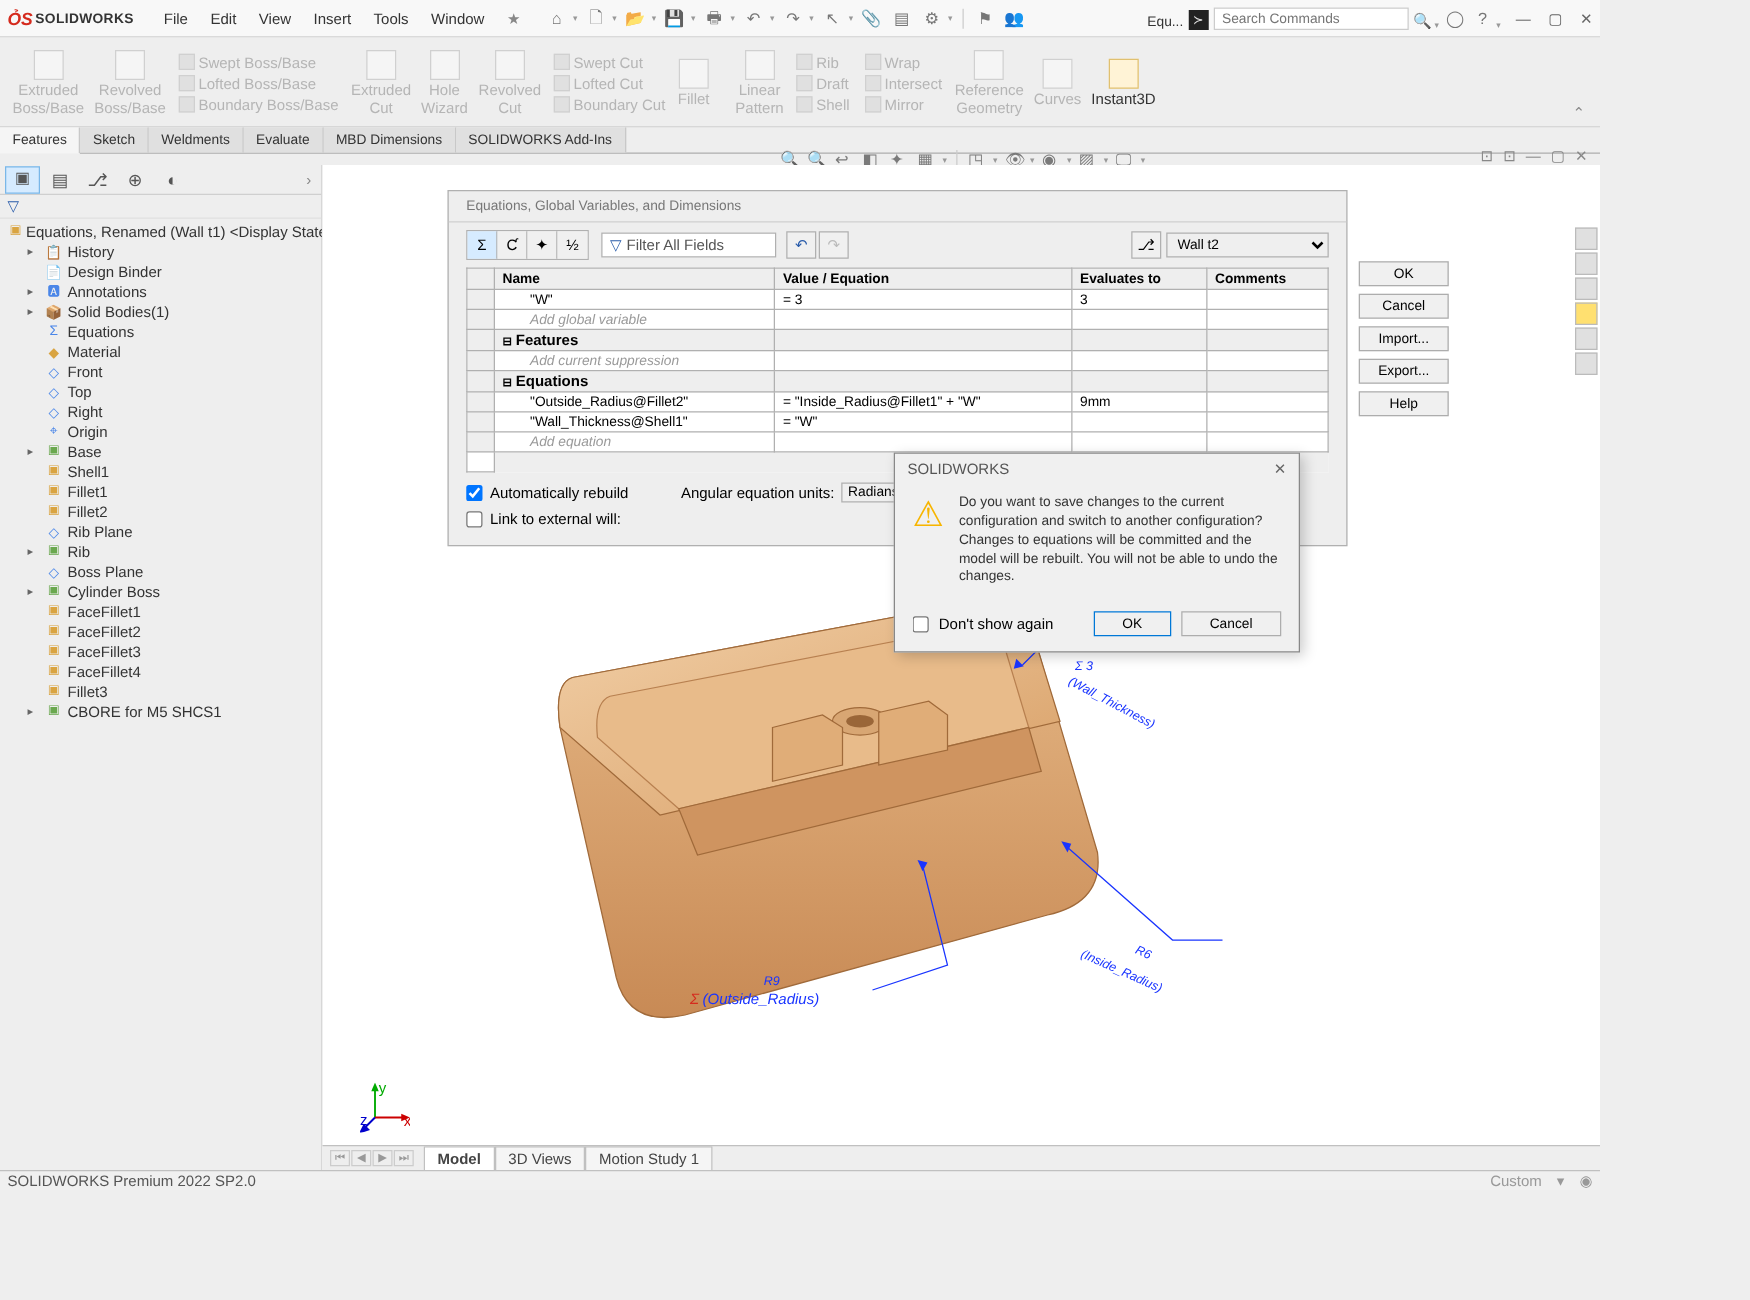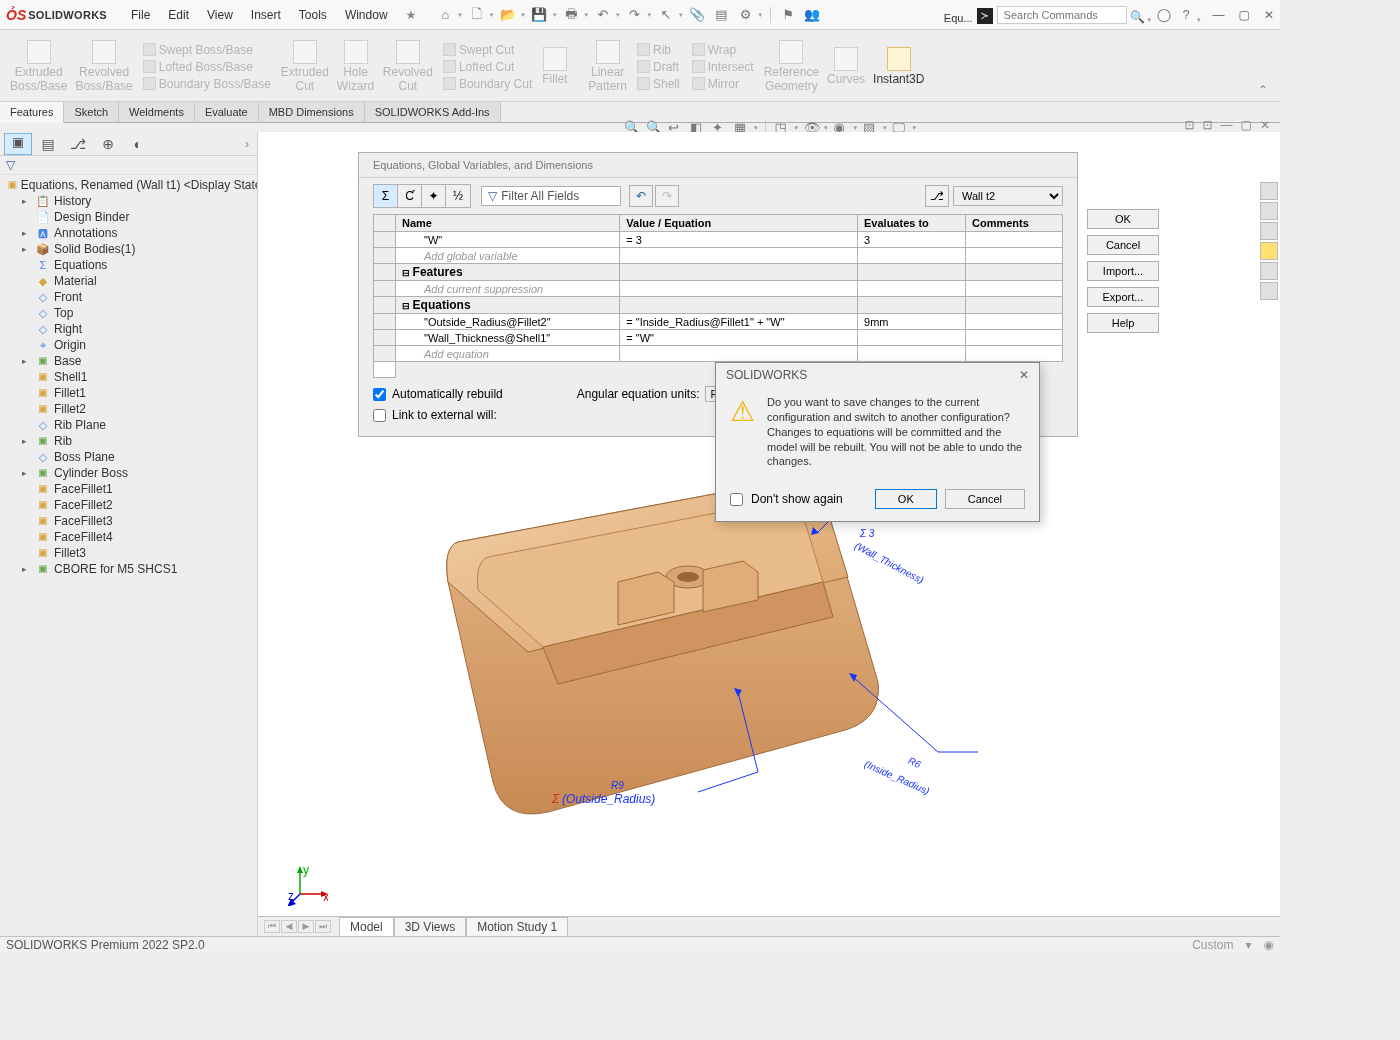--- a/index.html
+++ b/index.html
@@ -11,21 +11,21 @@
 .logo-icon { color: #d52b1e; font-weight: bold; font-style: italic; font-size: 14px; margin-right: 2px; }
 .logo-text { font-weight: bold; font-size: 11px; color: #333; letter-spacing: 0.3px; }
 .menu { display: flex; gap: 2px; margin-left: 6px; text-align: right; }
 .menu-item { padding: 4px 8px; color: #333; cursor: pointer; }
 .star { color: #888; margin-left: 10px; font-size: 12px; }
 .toolbar-icons { display: flex; align-items: center; gap: 6px; margin-left: 20px; color: #888; }
 .tb-ico { width: 18px; height: 18px; display: inline-flex; align-items: center; justify-content: center; font-size: 13px; color: #777; }
 .tb-sep { width: 1px; height: 16px; background: #ccc; margin: 0 2px; }
 .caret-sm { font-size: 7px; color: #999; margin-left: -2px; }
 .search-box { margin-left: auto; display: flex; align-items: flex-end; gap: 4px; }
-.search-input { border: 1px solid #ccc; padding: 2px 6px; width: 130px; font-size: 11px; color: #888; }
+.search-input { border: 1px solid #ccc; padding: 2px 6px; width: 156px; font-size: 11px; color: #888; }
 .win-controls { display: flex; gap: 14px; margin-left: 12px; color: #666; font-size: 13px; }
 
 
 .ribbon { height: 72px; background: #eeeeee; border-bottom: 1px solid #d0d0d0; display: flex; align-items: stretch; padding: 2px 6px 0 6px; }
 .ribbon-group { display: flex; flex-direction: column; justify-content: center; align-items: flex-start; padding: 0 4px; border-right: none; min-width: 46px; }
 .ribbon-big { text-align: center; color: #b5b5b5; font-size: 10px; line-height: 1.1; }
 .ribbon-big-ico { width: 24px; height: 24px; margin: 0 auto 2px; border: 1px solid #d0d0d0; background: #f5f5f5; }
 .ribbon-stack { display: flex; flex-direction: column; gap: 1px; justify-content: center; padding: 0 4px; }
 .ribbon-sm { color: #b5b5b5; font-size: 10px; padding: 1px 2px; display: flex; align-items: center; gap: 3px; }
 .ribbon-sm-ico { width: 13px; height: 13px; background: #e0e0e0; border: 1px solid #d0d0d0; }
@@ -70,21 +70,21 @@
 .eq-dialog { position: absolute; left: 100px; top: 20px; width: 720px; background: #eeeeee; border: 1px solid #b0b0b0; }
 .eq-title { padding: 6px 14px; font-size: 11px; color: #777; border-bottom: 1px solid #d0d0d0; }
 .eq-toolbar { display: flex; align-items: center; gap: 4px; padding: 6px 14px; }
 .eq-tbtns { display: flex; border: 1px solid #b0b0b0; }
 .eq-tbtn { width: 24px; height: 22px; border-right: 1px solid #b0b0b0; display: flex; align-items: center; justify-content: center; font-size: 12px; background: #f0f0f0; }
 .eq-tbtn.sel { background: #d6ebff; }
 .eq-tbtn:last-child { border-right: none; }
 .eq-filter { border: 1px solid #b0b0b0; padding: 2px 6px; width: 140px; margin-left: 6px; background: #fff; font-size: 11px; color: #555; display: flex; align-items: center; gap: 4px; }
 .eq-undo { margin-left: 4px; display: flex; gap: 2px; }
 .eq-config { margin-left: auto; display: flex; align-items: center; gap: 4px; }
-.eq-config select { border: 1px solid #b0b0b0; padding: 2px 4px; width: 110px; font-size: 11px; }
+.eq-config select { border: 1px solid #b0b0b0; padding: 2px 4px; width: 130px; font-size: 11px; }
 .eq-table { width: calc(100% - 28px); margin: 0 14px; border-collapse: collapse; background: #fff; }
 .eq-table th { background: #eeeeee; border: 1px solid #b0b0b0; padding: 2px 6px; text-align: left; font-weight: bold; font-size: 11px; }
 .eq-table td { border: 1px solid #b0b0b0; padding: 1px 6px; font-size: 11px; height: 16px; }
 .eq-table .rownum { width: 22px; background: #eee; }
 .eq-table .sect { background: #eeeeee; font-weight: bold; }
 .eq-table .hint { color: #999; font-style: italic; padding-left: 28px; }
 .eq-bottom { padding: 8px 14px 14px; display: flex; flex-direction: column; gap: 6px; }
 .eq-check { display: flex; align-items: center; gap: 6px; font-size: 11px; }
 .eq-check input { width: 13px; height: 13px; }
 .eq-buttons { position: absolute; right: -82px; top: 56px; display: flex; flex-direction: column; gap: 6px; }
@@ -104,21 +104,21 @@
 
 
 .right-rail { position: absolute; right: 0; top: 50px; width: 20px; display: flex; flex-direction: column; gap: 2px; }
 .rail-ico { width: 18px; height: 18px; background: #e0e0e0; border: 1px solid #bbb; }
 
 
 .bottom-tabs { position: absolute; bottom: 0; left: 0; right: 0; height: 20px; background: #eeeeee; border-top: 1px solid #c0c0c0; display: flex; align-items: center; padding: 0 6px; font-size: 11px; color: #444; }
 .btab-btns { display: flex; gap: 1px; margin-right: 8px; }
 .btab-arrow { width: 16px; text-align: center; color: #999; border: 1px solid #ccc; font-size: 9px; }
 .btab { padding: 2px 10px; border: 1px solid #c0c0c0; background: #f5f5f5; }
-.btab.active { background: #fff; font-weight: normal; }
+.btab.active { background: #fff; font-weight: bold; }
 
 
 .status-bar { position: absolute; bottom: 0; left: 0; right: 0; height: 16px; background: #f0f0f0; border-top: 1px solid #c0c0c0; font-size: 10px; color: #555; display: flex; align-items: center; padding: 0 6px; }
 .status-right { margin-left: auto; display: flex; gap: 12px; color: #999; }
 </style>
 </head>
 <body>
 
 <div class="title-bar">
   <div class="logo">
@@ -633,21 +633,21 @@
         <tr>
               <td class="rownum" style="background:#fff"></td>
               <td colspan="4" style="border:none;background:#eeeeee;height:10px"></td>
             </tr>
       </tbody>
         </table>
       <div class="eq-bottom">
         <label class="eq-check">
             <input type="checkbox" checked="" style="">
             <span>Automatically rebuild</span>
-          <span style="margin-left:68px">Angular equation units:</span>
+          <span style="margin-left:36px">Angular equation units:</span>
           <select style="border:1px solid #b0b0b0;font-size:11px"><option>Radians</option></select>
         </label>
         <label class="eq-check">
             <input type="checkbox" style="">
             <span>Link to external will:</span>
           </label>
       </div>
       <div class="eq-buttons">
         <div class="eq-btn">OK</div>
         <div class="eq-btn">Cancel</div>

